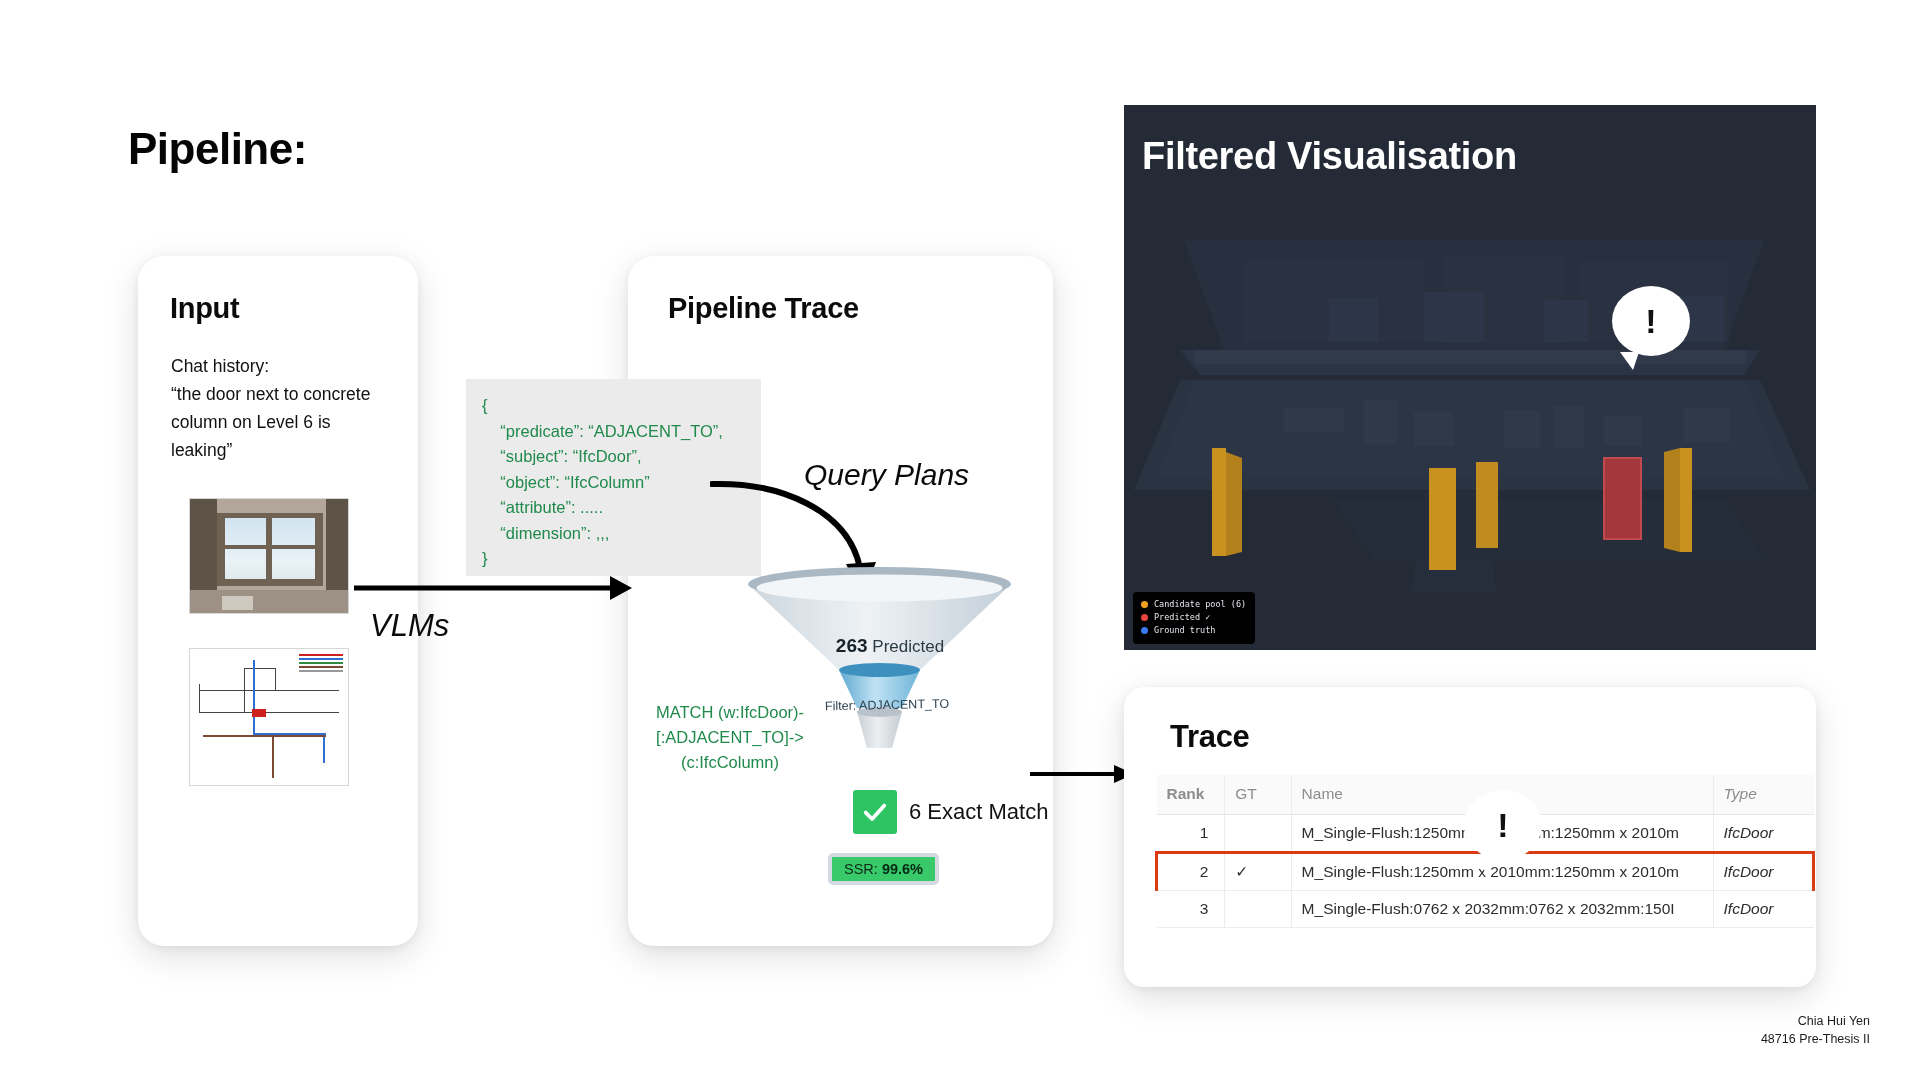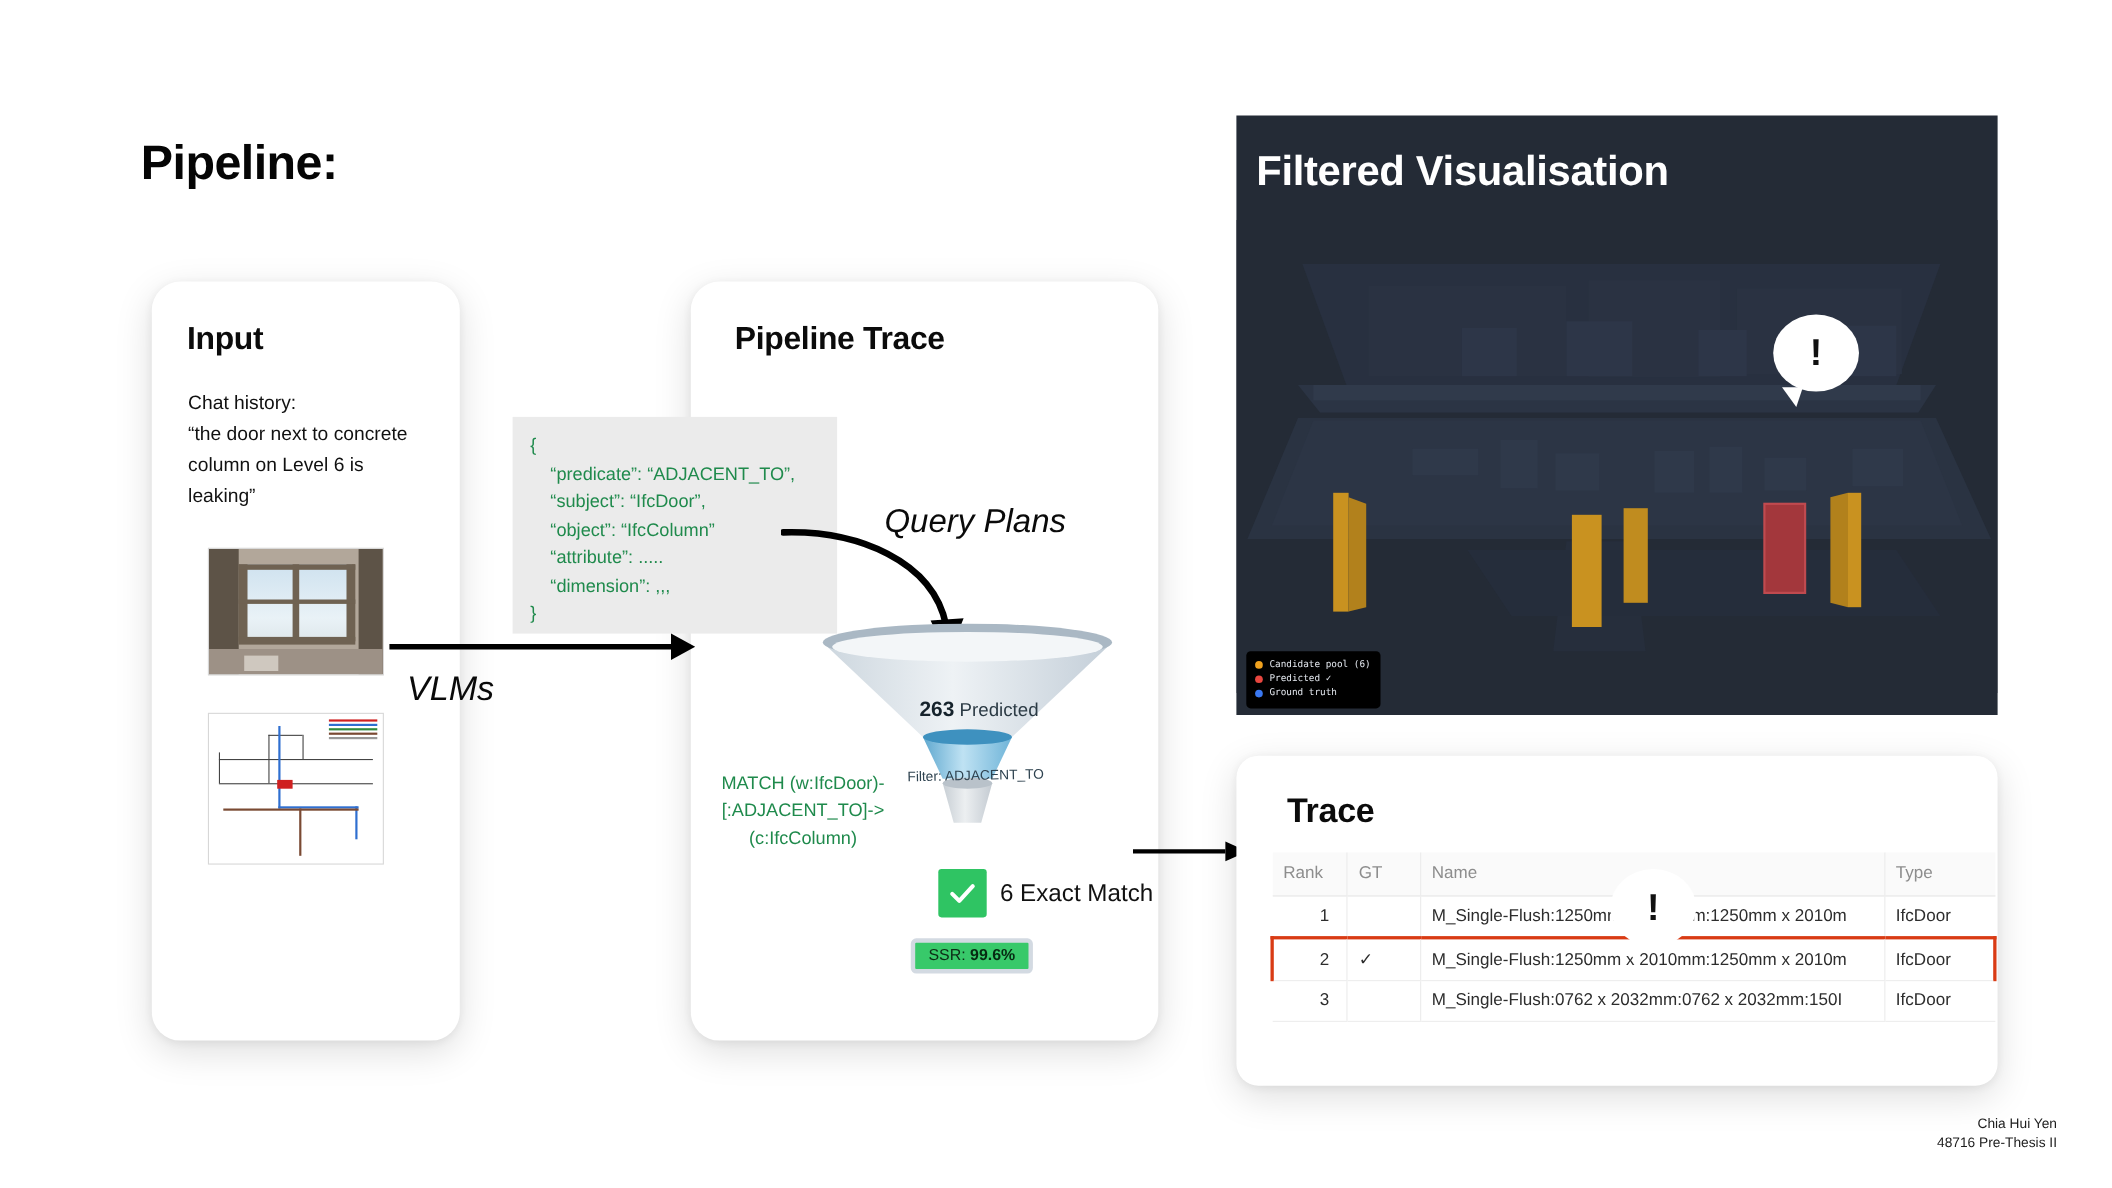--- a/index.html
+++ b/index.html
@@ -189,23 +189,23 @@
     border-bottom: 1px solid #e6e6e6;
     background: #fafafa;
     font-size: 15.5px;
   }
   #result-table td {
     padding: 9px 10px; border-bottom: 1px solid #ededed;
     white-space: nowrap; overflow: hidden;
   }
   #result-table td.c-rank, #result-table th.c-rank { width: 68px; text-align: right; padding-right: 16px; }
   #result-table td.c-gt,   #result-table th.c-gt   { width: 66px; }
-  #result-table th.c-rank { text-align: left; }
+  #result-table th.c-rank { text-align: left; font-weight: bold; }
   #result-table td.c-name, #result-table th.c-name { width: 420px; }
-  #result-table td.c-type, #result-table th.c-type { width: 100px; }
+  #result-table td.c-type, #result-table th.c-type { width: 100px; font-style: italic; }
   #result-table th.c-gt, #result-table th.c-name, #result-table th.c-type { border-left: 1px solid #ececec; }
   #result-table td.c-gt, #result-table td.c-name, #result-table td.c-type { border-left: 1px solid #ececec; }
   tr.highlight-row td { border-top: 3px solid #d93b14; border-bottom: 3px solid #d93b14; }
   tr.highlight-row td.c-rank { border-left: 3px solid #d93b14; }
   tr.highlight-row td.c-type { border-right: 3px solid #d93b14; }
 
   
   #footer {
     position: absolute; right: 50px; top: 1012px;
     text-align: right; font-size: 12.5px; line-height: 18px; color: #1c1c1c;

